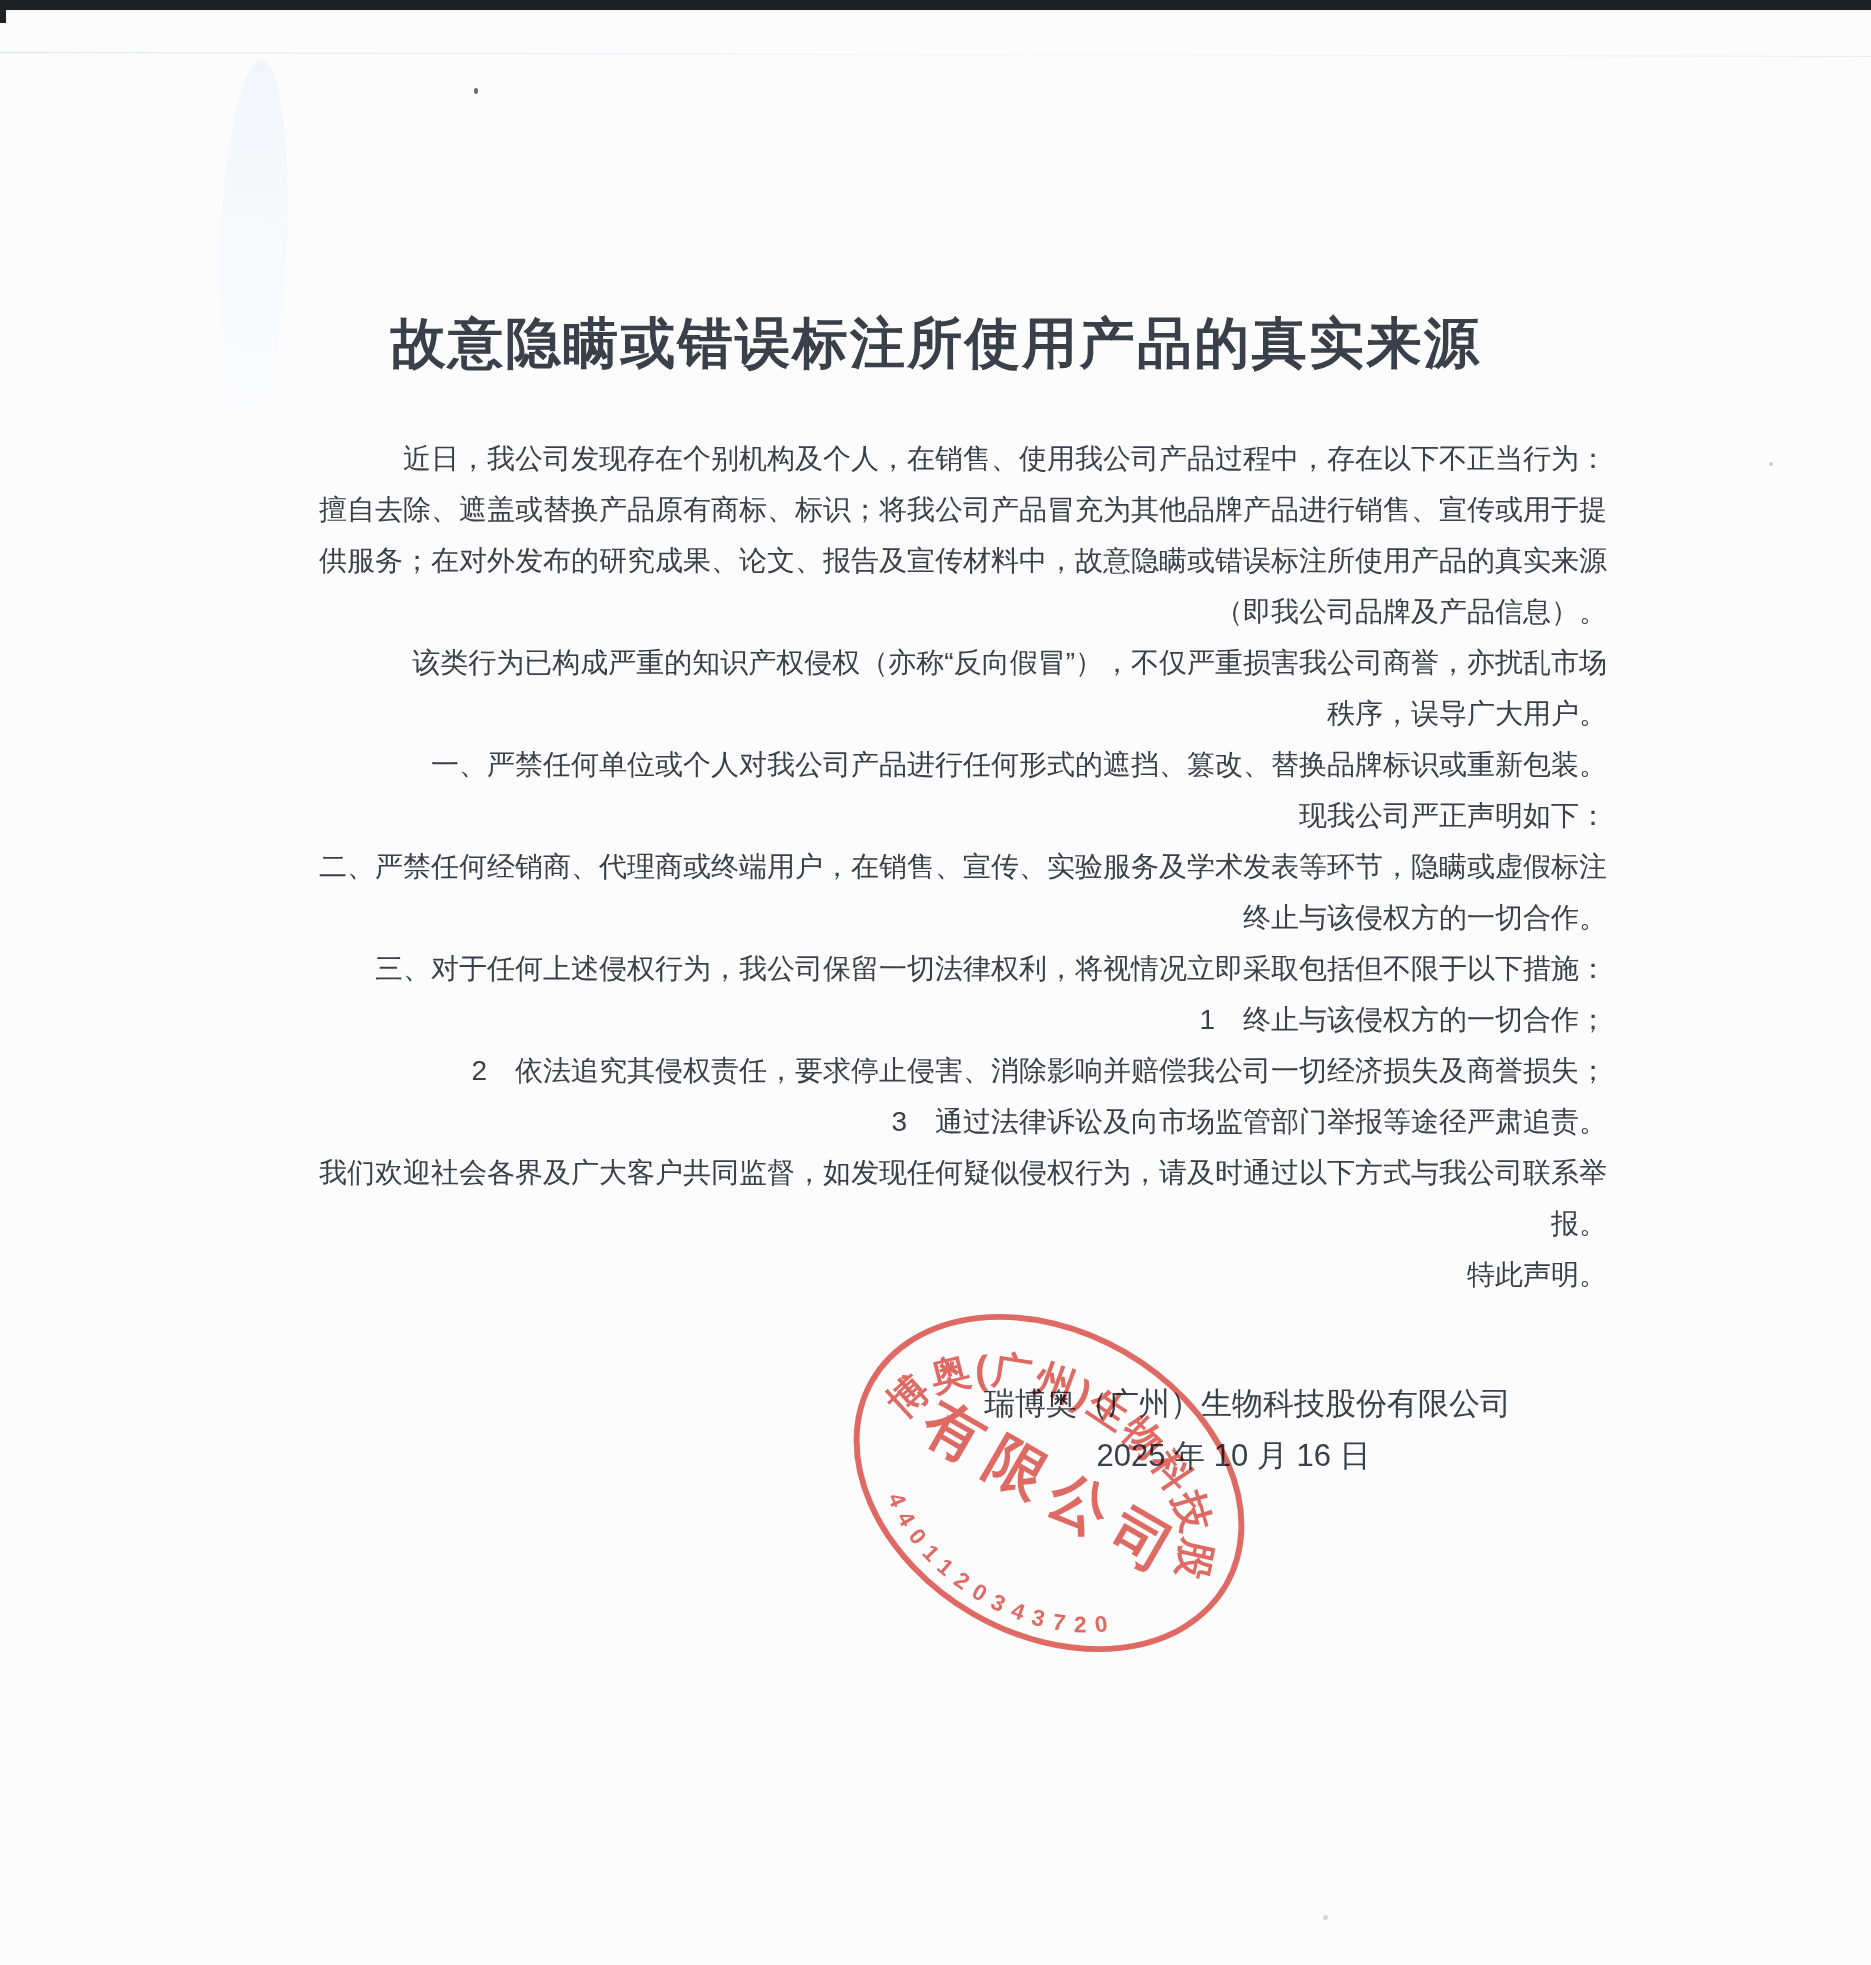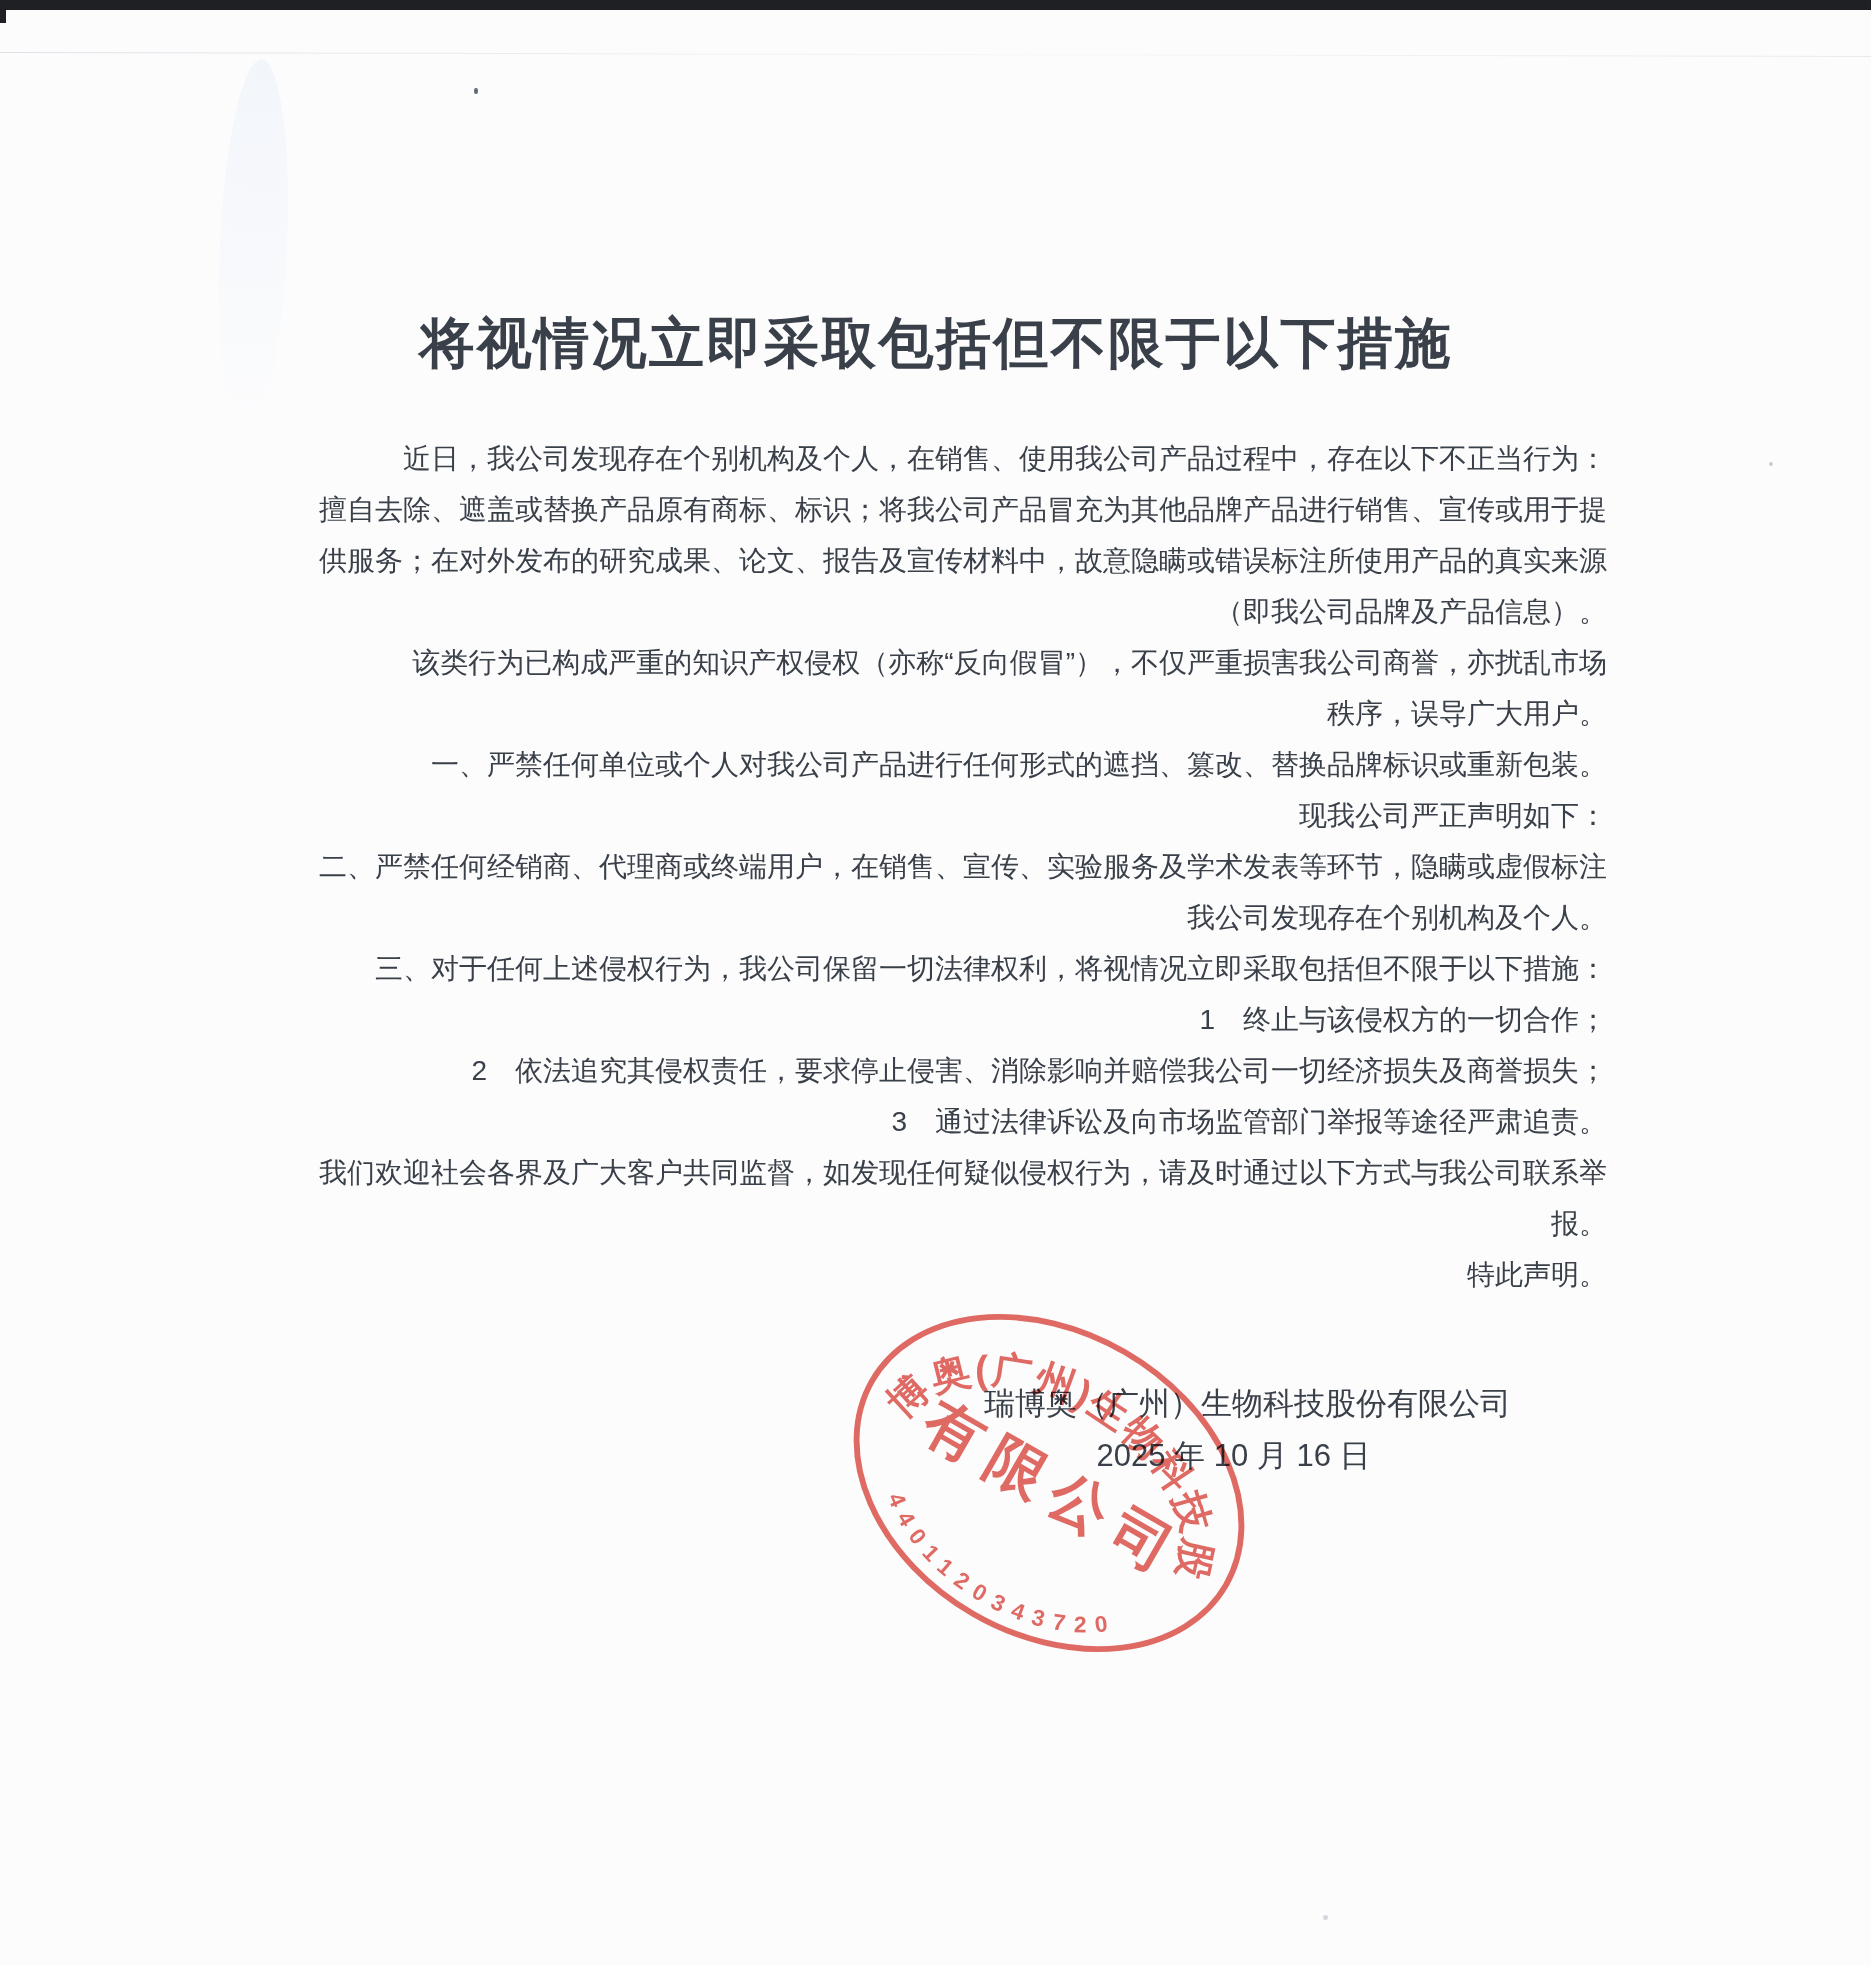--- a/index.html
+++ b/index.html
@@ -61,33 +61,33 @@
 <div class="page" style="--ink: #3a4049; --seal: #dd5149; --band: #1f2023; --paper: #fcfcfd;">
 
   <div class="scan-band"></div>
   <div class="scan-band-notch"></div>
   <div class="paper-crease"></div>
   <div class="blue-wash"></div>
   <div class="speck speck-a"></div>
   <div class="speck speck-b"></div>
   <div class="speck speck-c"></div>
 
-  <div class="doc-title">将视情况立即采取包括但不限于以下措施</div>
+  <div class="doc-title">故意隐瞒或错误标注所使用产品的真实来源</div>
 
   <div class="body-lines">
       <div class="line indent">近日，我公司发现存在个别机构及个人，在销售、使用我公司产品过程中，存在以下不正当行为：</div>
       <div class="line">擅自去除、遮盖或替换产品原有商标、标识；将我公司产品冒充为其他品牌产品进行销售、宣传或用于提</div>
       <div class="line">供服务；在对外发布的研究成果、论文、报告及宣传材料中，故意隐瞒或错误标注所使用产品的真实来源</div>
       <div class="line">（即我公司品牌及产品信息）。</div>
       <div class="line indent">该类行为已构成严重的知识产权侵权（亦称“反向假冒”），不仅严重损害我公司商誉，亦扰乱市场</div>
       <div class="line">秩序，误导广大用户。</div>
       <div class="line">一、严禁任何单位或个人对我公司产品进行任何形式的遮挡、篡改、替换品牌标识或重新包装。</div>
       <div class="line indent">现我公司严正声明如下：</div>
       <div class="line">二、严禁任何经销商、代理商或终端用户，在销售、宣传、实验服务及学术发表等环节，隐瞒或虚假标注</div>
-      <div class="line">我公司发现存在个别机构及个人。</div>
+      <div class="line">终止与该侵权方的一切合作。</div>
       <div class="line">三、对于任何上述侵权行为，我公司保留一切法律权利，将视情况立即采取包括但不限于以下措施：</div>
       <div class="line indent">1　终止与该侵权方的一切合作；</div>
       <div class="line indent">2　依法追究其侵权责任，要求停止侵害、消除影响并赔偿我公司一切经济损失及商誉损失；</div>
       <div class="line indent">3　通过法律诉讼及向市场监管部门举报等途径严肃追责。</div>
       <div class="line">我们欢迎社会各界及广大客户共同监督，如发现任何疑似侵权行为，请及时通过以下方式与我公司联系举</div>
       <div class="line">报。</div>
       <div class="line indent">特此声明。</div>
     </div>
 
   <div class="sig-company">瑞博奥（广州）生物科技股份有限公司</div>

